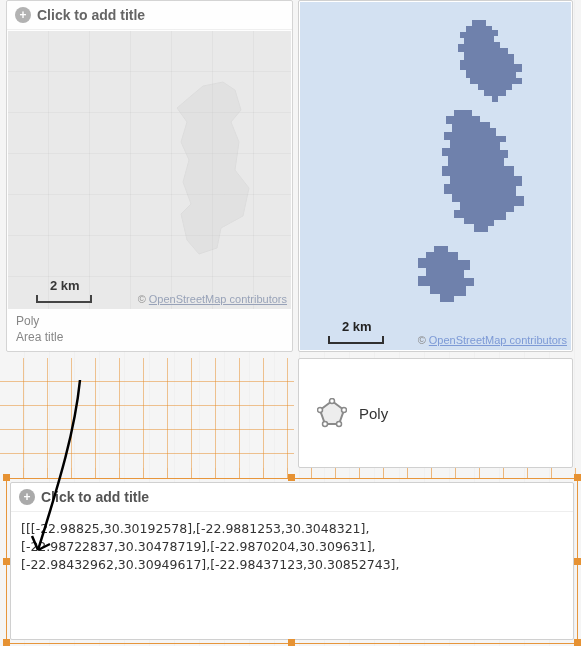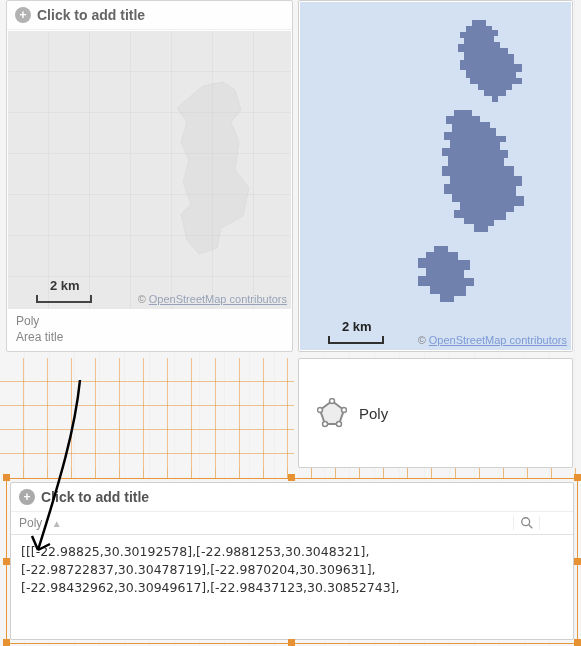--- a/index.html
+++ b/index.html
@@ -253,33 +253,20 @@
     </span>
     <span>Poly</span>
   </div>
 </div>
 
 <div id="panel-table" class="panel">
   <div class="title-bar">
     <span class="plus">+</span>
     <span>Click to add title</span>
   </div>
-  <div class="header-row">
-    <div class="col">
-      <span>Poly</span>
-      <span class="sort">▲</span>
-    </div>
-    <div class="search">
-      <svg width="14" height="14" viewBox="0 0 16 16">
-          <circle cx="6.5" cy="6.5" r="4.5" fill="none" stroke="#888" stroke-width="1.5"></circle>
-          <line x1="10" y1="10" x2="14" y2="14" stroke="#888" stroke-width="1.5"></line>
-        </svg>
-    </div>
-    <div class="extra"></div>
-  </div>
   <div class="body">[[[-22.98825,30.30192578],[-22.9881253,30.3048321],
 [-22.98722837,30.30478719],[-22.9870204,30.309631],
 [-22.98432962,30.30949617],[-22.98437123,30.30852743],</div>
 </div>
 
 <div class="orange-select"></div>
 <div class="orange-handle" id="h-tl"></div>
 <div class="orange-handle" id="h-tc"></div>
 <div class="orange-handle" id="h-tr"></div>
 <div class="orange-handle" id="h-ml"></div>

